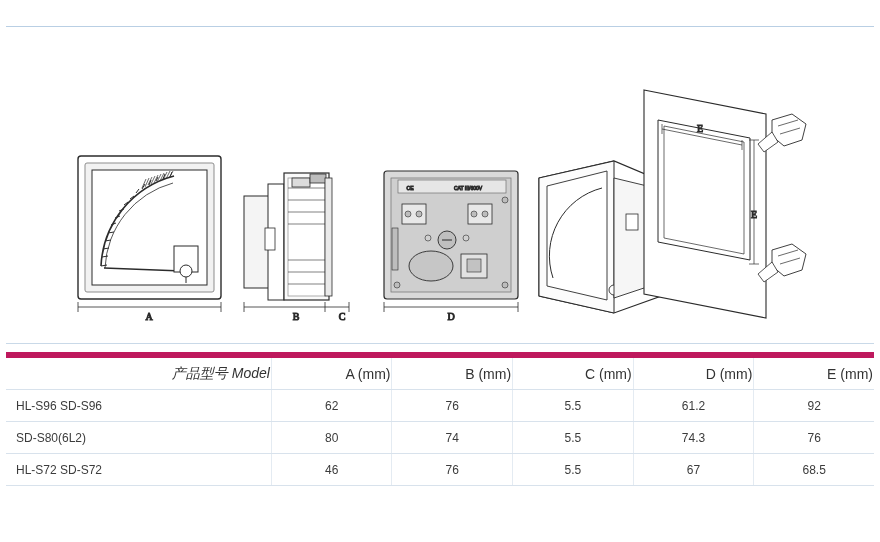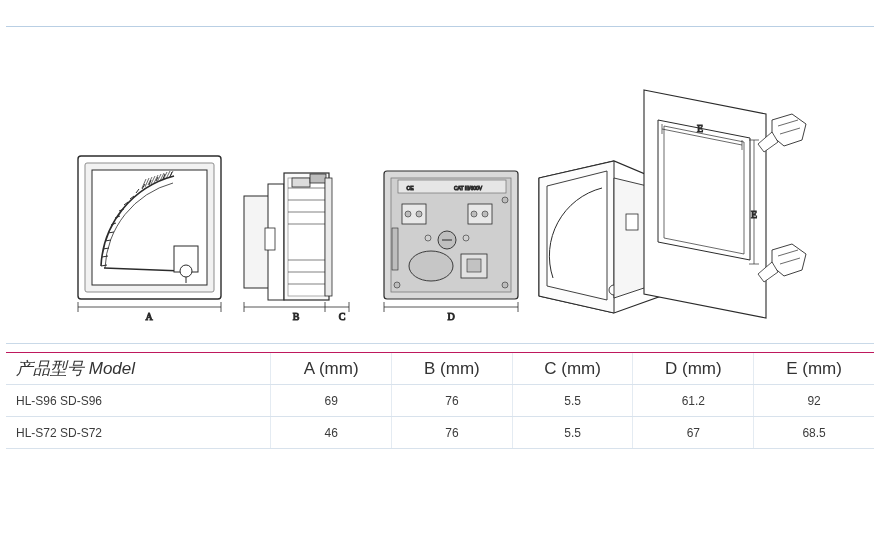--- a/index.html
+++ b/index.html
@@ -64,25 +64,26 @@
     border-collapse: collapse;
     font-size: 11.5px;
   }
   .spec-table th, .spec-table td {
     border-bottom: 1px solid #d8e2ec;
     height: 29px;
     font-weight: normal;
     color: #3c3c3c;
   }
   .spec-table thead th {
-    border-top: 1px solid #be185d;
+    border-top: 6px solid #be185d;
     border-bottom: 1px solid #d8e2ec;
-    font-size: 17px;
+    font-size: 14px;
     color: #333;
     font-style: italic;
+    text-align: right;
   }
   .spec-table thead th.plain { font-style: normal; }
   .col-model {
     text-align: left;
     padding-left: 10px;
     width: 262px;
   }
   .col-dim {
     text-align: center;
     width: 121px;
@@ -295,25 +296,33 @@
         <th class="col-dim plain">A (mm)</th>
         <th class="col-dim plain">B (mm)</th>
         <th class="col-dim plain">C (mm)</th>
         <th class="col-dim plain">D (mm)</th>
         <th class="col-dim plain">E (mm)</th>
       </tr>
     </thead>
     <tbody>
       <tr>
         <td class="col-model">HL-S96 SD-S96</td>
-        <td class="col-dim">69</td>
+        <td class="col-dim">62</td>
         <td class="col-dim">76</td>
         <td class="col-dim">5.5</td>
         <td class="col-dim">61.2</td>
         <td class="col-dim">92</td>
+      </tr>
+      <tr>
+        <td class="col-model">SD-S80(6L2)</td>
+        <td class="col-dim">80</td>
+        <td class="col-dim">74</td>
+        <td class="col-dim">5.5</td>
+        <td class="col-dim">74.3</td>
+        <td class="col-dim">76</td>
       </tr>
       <tr>
         <td class="col-model">HL-S72 SD-S72</td>
         <td class="col-dim">46</td>
         <td class="col-dim">76</td>
         <td class="col-dim">5.5</td>
         <td class="col-dim">67</td>
         <td class="col-dim">68.5</td>
       </tr>
     </tbody>

